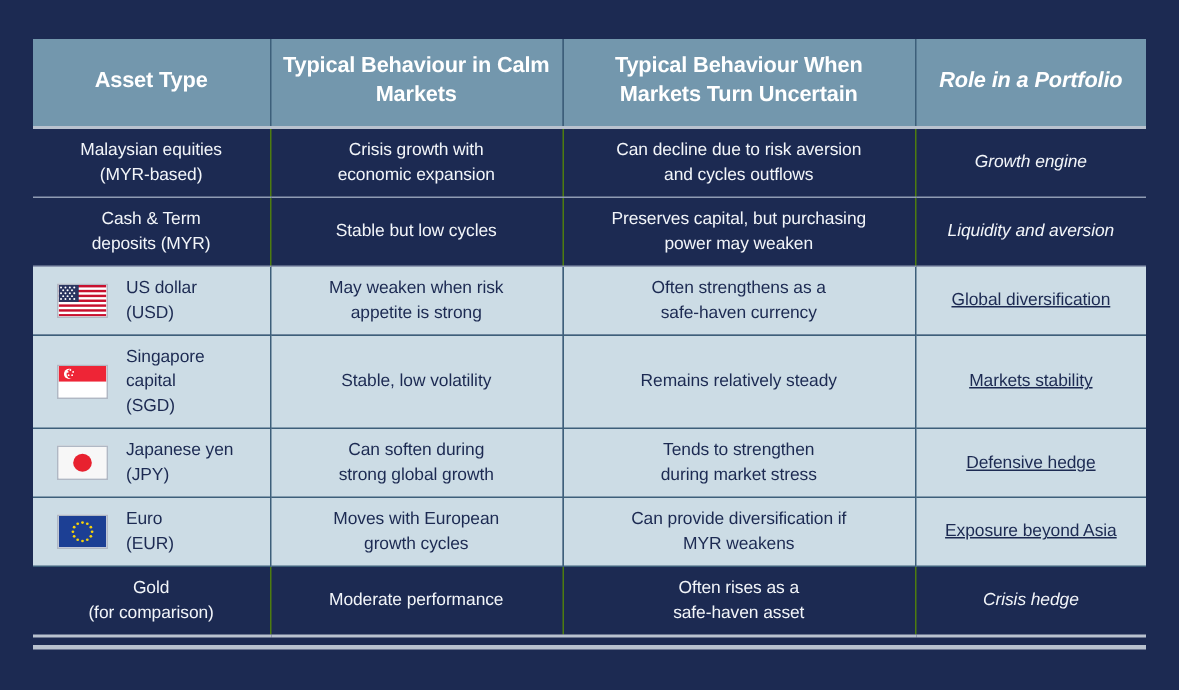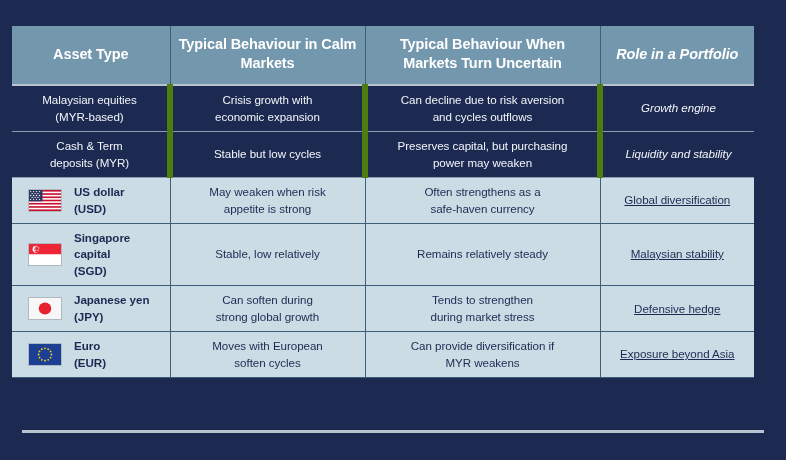--- a/index.html
+++ b/index.html
@@ -9,21 +9,21 @@
   body {
     width: 786px;
     height: 460px;
     background: #1c2a52;
     font-family: "Liberation Sans", sans-serif;
     overflow: hidden;
   }
 
   .table-wrap {
     position: absolute;
-    left: 12px;
+    left: 22px;
     top: 26px;
     width: 742px;
   }
 
   table.asset-table {
     width: 742px;
     border-collapse: collapse;
     table-layout: fixed;
   }
 
@@ -58,21 +58,21 @@
     text-align: center;
     vertical-align: middle;
     padding: 6px 9px;
     box-sizing: border-box;
     letter-spacing: -0.05px;
   }
 
   tbody tr.dark td {
     background: #1c2a52;
     color: #f2f5f9;
-    border-right: 6px solid #4d7c0f;
+    border-right: 1px solid #4d7c0f;
     border-bottom: 1px solid #8f9bb3;
   }
   tbody tr.dark td:last-child { border-right: none; font-style: italic; }
 
   tbody tr.light td {
     background: #ccdce5;
     color: #1c2a52;
     border-right: 1px solid #3d5f7a;
     border-bottom: 1px solid #3d5f7a;
   }
@@ -85,21 +85,20 @@
   tbody tr.before-light td {
     border-bottom: 1px solid #8f9bb3;
   }
 
   td.asset-cell {
     text-align: center;
   }
   td.asset-cell.with-flag {
     text-align: left;
     padding-left: 16px;
-    font-weight: bold;
   }
 
   .asset-inner {
     display: flex;
     align-items: center;
     gap: 12px;
   }
   .asset-inner.centered {
     justify-content: center;
   }
@@ -169,21 +168,21 @@
         <tr class="dark before-light">
           <td class="asset-cell">
             <div class="asset-inner centered">
               <span class="asset-label">Cash &amp; Term
 deposits (MYR)</span>
             </div>
           </td>
           <td><span class="cell-text">Stable but low cycles</span></td>
           <td><span class="cell-text">Preserves capital, but purchasing
 power may weaken</span></td>
-          <td><span class="cell-text">Liquidity and stability</span></td>
+          <td><span class="cell-text">Liquidity and aversion</span></td>
         </tr>
         <tr class="light">
           <td class="asset-cell with-flag">
             <div class="asset-inner">
               <span class="flag">
                 <svg viewBox="0 0 38 26" preserveAspectRatio="none">
                   <rect width="38" height="26" fill="#ffffff"></rect>
                   <g fill="#c8102e">
                     <rect y="0" width="38" height="2"></rect>
                     <rect y="4" width="38" height="2"></rect>
@@ -241,23 +240,23 @@
                     <circle cx="10.8" cy="7.6" r="0.75"></circle>
                     <circle cx="8.0" cy="7.6" r="0.75"></circle>
                     <circle cx="7.2" cy="4.9" r="0.75"></circle>
                   </g>
                 </svg>
               </span>
               <span class="asset-label">Singapore capital
 (SGD)</span>
             </div>
           </td>
-          <td><span class="cell-text">Stable, low relatively</span></td>
+          <td><span class="cell-text">Stable, low volatility</span></td>
           <td><span class="cell-text">Remains relatively steady</span></td>
-          <td><span class="cell-text">Malaysian stability</span></td>
+          <td><span class="cell-text">Markets stability</span></td>
         </tr>
         <tr class="light">
           <td class="asset-cell with-flag">
             <div class="asset-inner">
               <span class="flag">
                 <svg viewBox="0 0 38 26" preserveAspectRatio="none">
                   <rect width="38" height="26" fill="#f7f7f7"></rect>
                   <circle cx="19" cy="13" r="7.4" fill="#e8212f"></circle>
                 </svg>
               </span>
@@ -291,22 +290,34 @@
                     <circle cx="12.4" cy="9.2" r="1.1"></circle>
                     <circle cx="15.2" cy="6.4" r="1.1"></circle>
                   </g>
                 </svg>
               </span>
               <span class="asset-label">Euro
 (EUR)</span>
             </div>
           </td>
           <td><span class="cell-text">Moves with European
-soften cycles</span></td>
+growth cycles</span></td>
           <td><span class="cell-text">Can provide diversification if
 MYR weakens</span></td>
           <td><span class="cell-text">Exposure beyond Asia</span></td>
         </tr>
+        <tr class="dark last-row">
+          <td class="asset-cell">
+            <div class="asset-inner centered">
+              <span class="asset-label">Gold
+(for comparison)</span>
+            </div>
+          </td>
+          <td><span class="cell-text">Moderate performance</span></td>
+          <td><span class="cell-text">Often rises as a
+safe-haven asset</span></td>
+          <td><span class="cell-text">Crisis hedge</span></td>
+        </tr>
       </tbody>
   </table>
 </div>
 
 <div class="bottom-rule"></div>
 
 </body></html>

